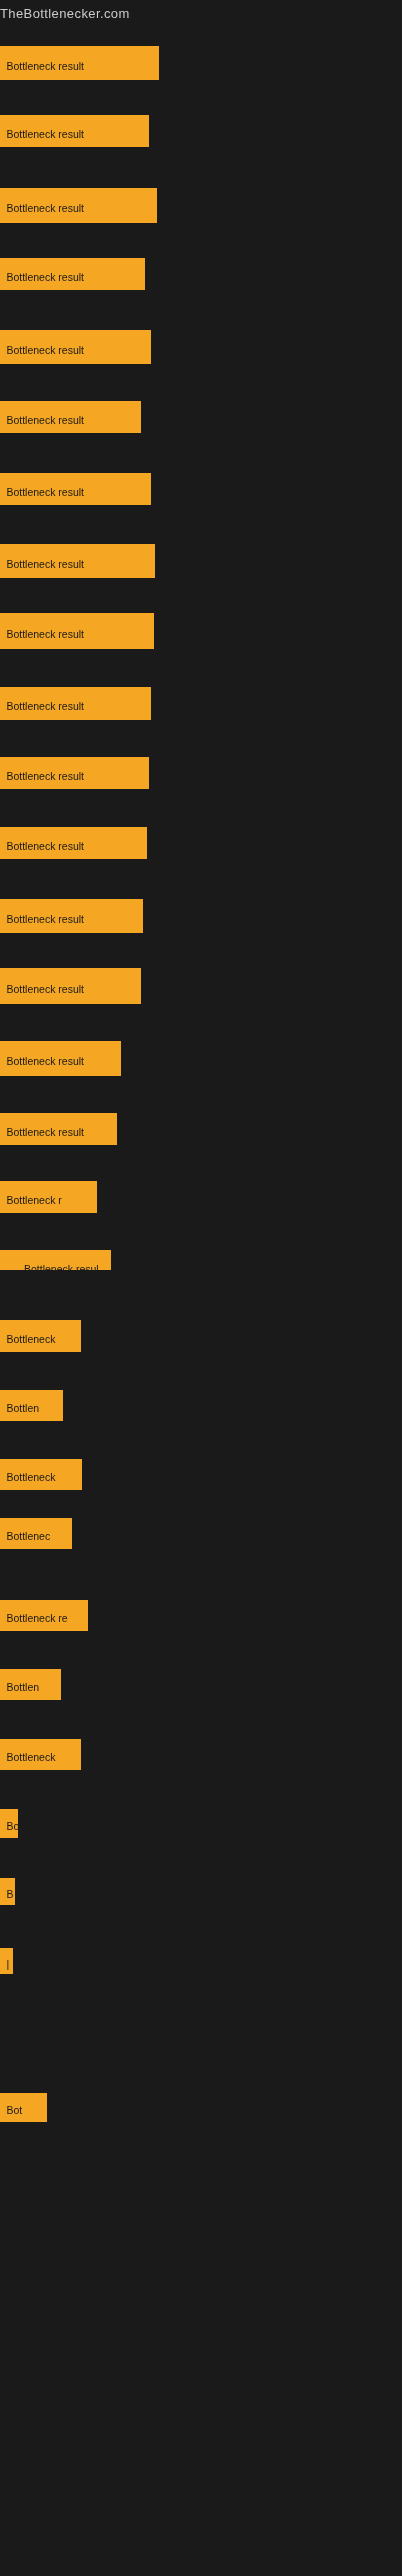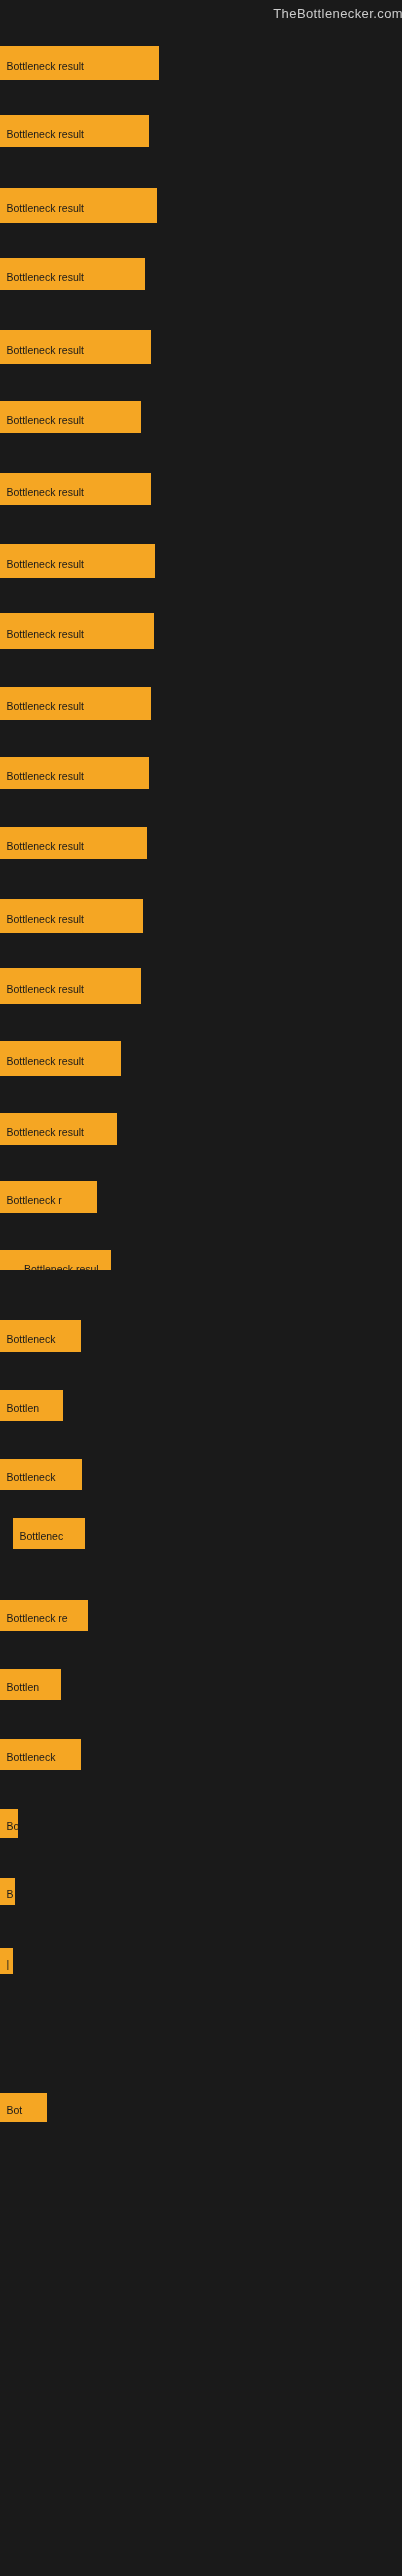--- a/index.html
+++ b/index.html
@@ -10,21 +10,21 @@
 
     body {
       width: 403px;
       min-height: 2576px;
       background-color: #1a1a1a;
       font-family: Arial, sans-serif;
       position: relative;
     }
 
     .site-header {
-      text-align: right;
+      text-align: left;
       padding: 6.4px 0 9.7px 0;
       color: #cccccc;
       font-size: 13px;
       font-weight: normal;
       letter-spacing: 0.4px;
     }
 
     .bottleneck-item {
       display: block;
       position: absolute;
@@ -60,21 +60,21 @@
 <div class="bottleneck-item" style="top: 827px; width: 147px; height: 32px; line-height: 32px;">Bottleneck result</div>
 <div class="bottleneck-item" style="top: 899px; width: 143px; height: 34px; line-height: 34px;">Bottleneck result</div>
 <div class="bottleneck-item" style="top: 968px; width: 141px; height: 36px; line-height: 36px;">Bottleneck result</div>
 <div class="bottleneck-item" style="top: 1041px; width: 121px; height: 35px; line-height: 35px;">Bottleneck result</div>
 <div class="bottleneck-item" style="top: 1113px; width: 117px; height: 32px; line-height: 32px;">Bottleneck result</div>
 <div class="bottleneck-item" style="top: 1181px; width: 97px; height: 32px; line-height: 32px;">Bottleneck r</div>
 <div class="bottleneck-item" style="top: 1250px; width: 111px; height: 20px; line-height: 32px; padding-left: 24px;">Bottleneck resul</div>
 <div class="bottleneck-item" style="top: 1320px; width: 81px; height: 32px; line-height: 32px;">Bottleneck</div>
 <div class="bottleneck-item" style="top: 1390px; width: 63px; height: 31px; line-height: 31px;">Bottlen</div>
 <div class="bottleneck-item" style="top: 1459px; width: 82px; height: 31px; line-height: 31px;">Bottleneck</div>
-<div class="bottleneck-item" style="top: 1518px; width: 72px; height: 31px; line-height: 31px; margin-left: 13px;">Bottlenec</div>
+<div class="bottleneck-item" style="top: 1518px; width: 72px; height: 31px; line-height: 31px;">Bottlenec</div>
 <div class="bottleneck-item" style="top: 1600px; width: 88px; height: 31px; line-height: 31px;">Bottleneck re</div>
 <div class="bottleneck-item" style="top: 1669px; width: 61px; height: 31px; line-height: 31px;">Bottlen</div>
 <div class="bottleneck-item" style="top: 1739px; width: 81px; height: 31px; line-height: 31px;">Bottleneck</div>
 <div class="bottleneck-item" style="top: 1809px; width: 18px; height: 29px; line-height: 29px;">Bo</div>
 <div class="bottleneck-item" style="top: 1878px; width: 14.5px; height: 27px; line-height: 27px;">B</div>
 <div class="bottleneck-item" style="top: 1948px; width: 8px; height: 26px; line-height: 26px;">|</div>
 <div class="bottleneck-item" style="top: 2093px; width: 47px; height: 29px; line-height: 29px;">Bot</div>
 
 
 </body></html>

